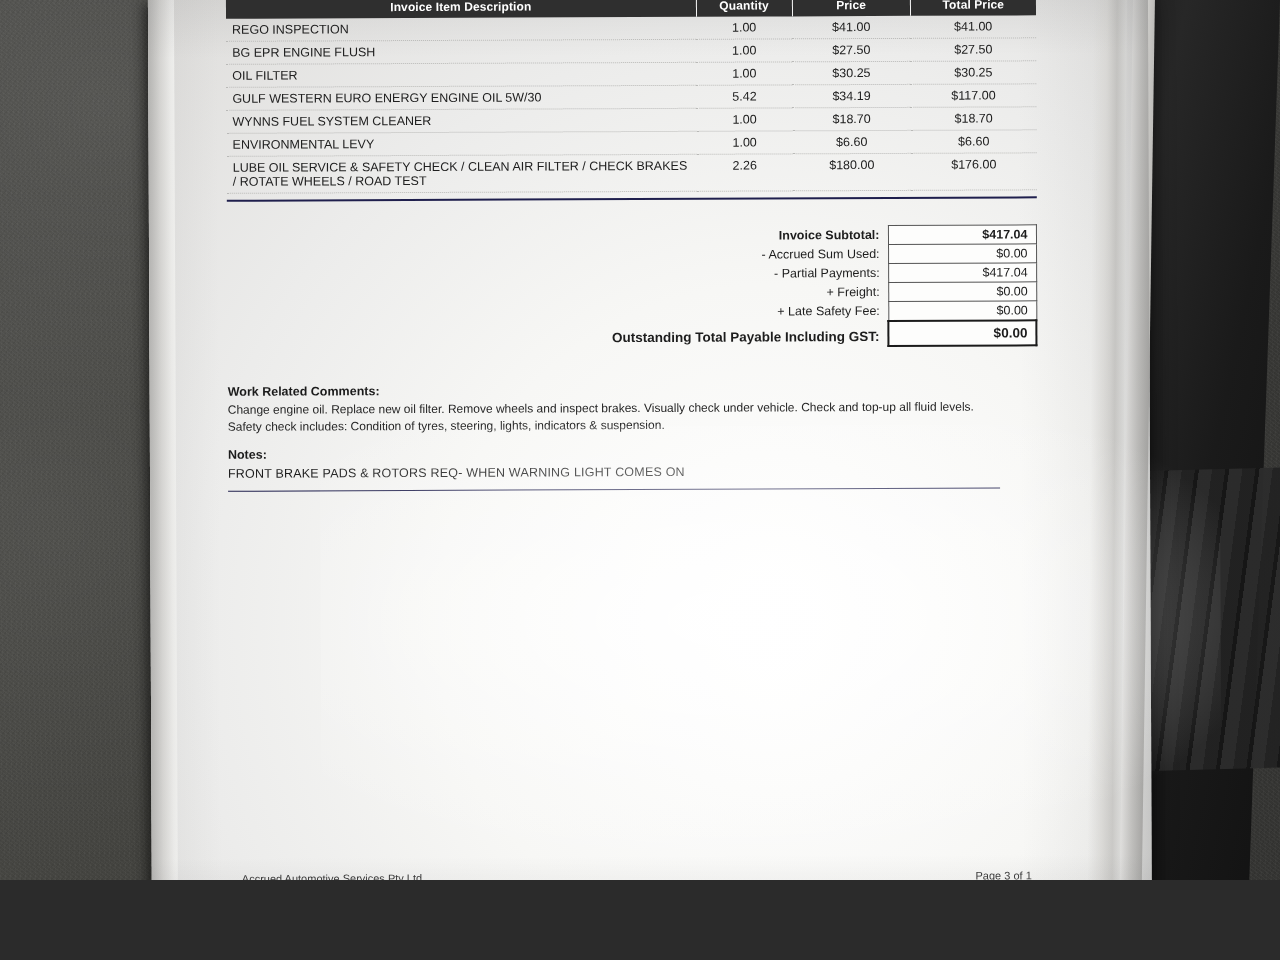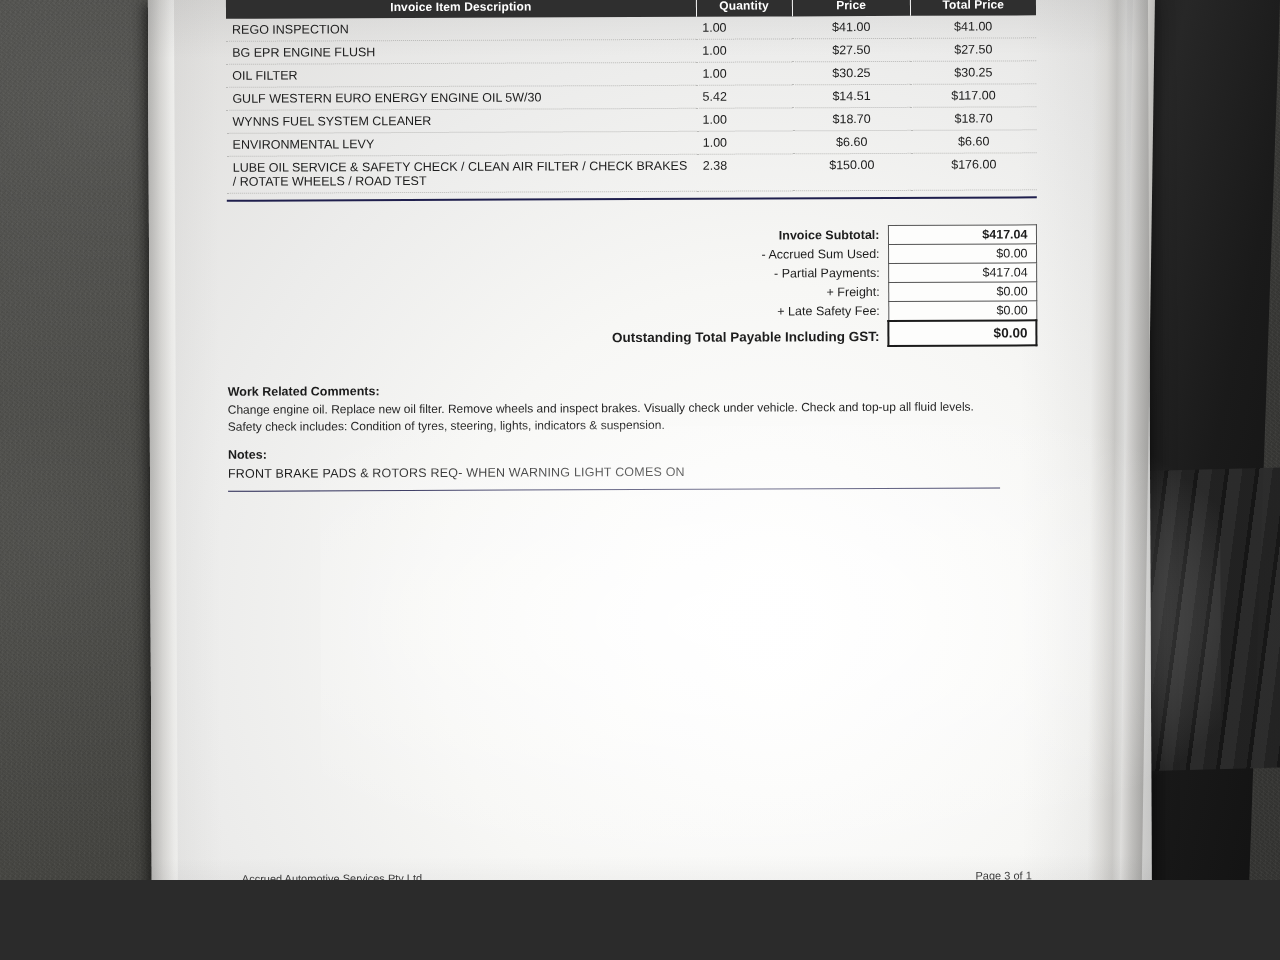--- a/index.html
+++ b/index.html
@@ -151,21 +151,21 @@
   th.c-desc { text-align: center; }
   th.c-qty, th.c-price, th.c-total { text-align: center; }
 
   table.items tbody td {
     padding: 4px 6px 4px 6px;
     border-bottom: 1px dotted #b9b9b7;
     vertical-align: top;
     color: #202020;
   }
   td.c-desc { text-align: left; width: 480px; }
-  td.c-qty { width: 86px; }
+  td.c-qty { text-align: center; width: 86px; }
   td.c-price { text-align: center; width: 110px; }
   td.c-total { text-align: center; width: 118px; }
   tr.last td { border-bottom: none; }
 
   .rule {
     height: 1.5px;
     background: #1f1f4d;
     margin: 6px 0 0 0;
     width: 810px;
   }
@@ -302,39 +302,39 @@
           </tr>
           <tr>
             <td class="c-desc">OIL FILTER</td>
             <td class="c-qty">1.00</td>
             <td class="c-price">$30.25</td>
             <td class="c-total">$30.25</td>
           </tr>
           <tr>
             <td class="c-desc">GULF WESTERN EURO ENERGY ENGINE OIL 5W/30</td>
             <td class="c-qty">5.42</td>
-            <td class="c-price">$14.51</td>
+            <td class="c-price">$34.19</td>
             <td class="c-total">$117.00</td>
           </tr>
           <tr>
             <td class="c-desc">WYNNS FUEL SYSTEM CLEANER</td>
             <td class="c-qty">1.00</td>
             <td class="c-price">$18.70</td>
             <td class="c-total">$18.70</td>
           </tr>
           <tr>
             <td class="c-desc">ENVIRONMENTAL LEVY</td>
             <td class="c-qty">1.00</td>
             <td class="c-price">$6.60</td>
             <td class="c-total">$6.60</td>
           </tr>
           <tr class="last">
             <td class="c-desc">LUBE OIL SERVICE &amp; SAFETY CHECK / CLEAN AIR FILTER / CHECK BRAKES / ROTATE WHEELS / ROAD TEST</td>
-            <td class="c-qty">2.38</td>
-            <td class="c-price">$150.00</td>
+            <td class="c-qty">2.26</td>
+            <td class="c-price">$180.00</td>
             <td class="c-total">$176.00</td>
           </tr>
         </tbody>
       </table>
 
       <div class="rule"></div>
 
       <div class="totals">
         <table>
           <tbody>

